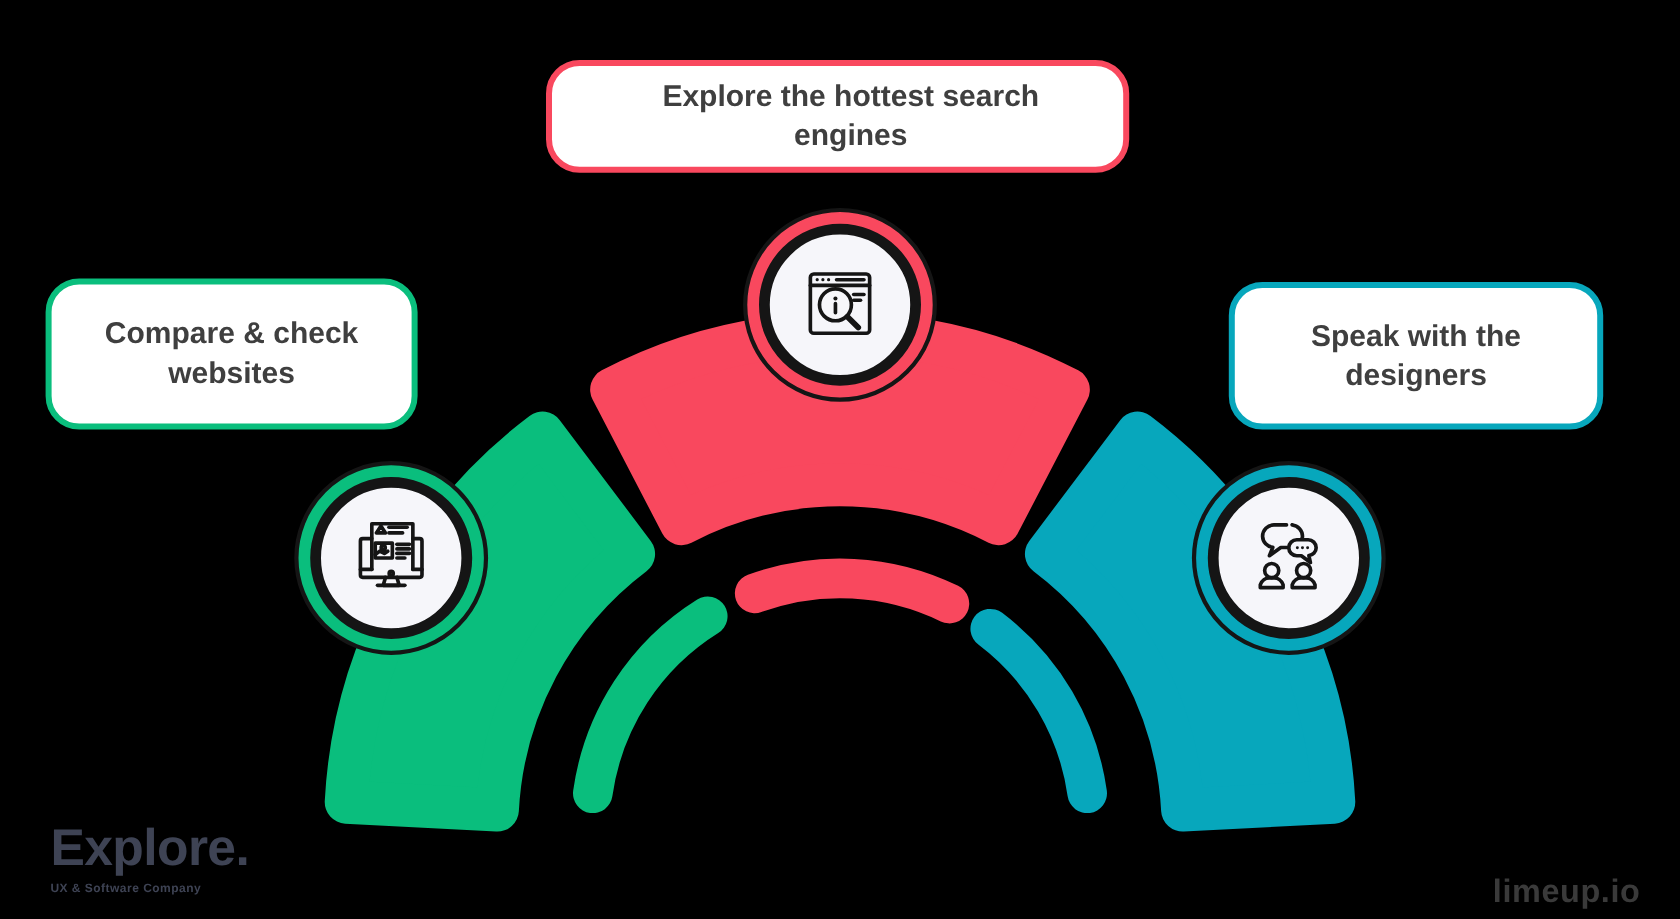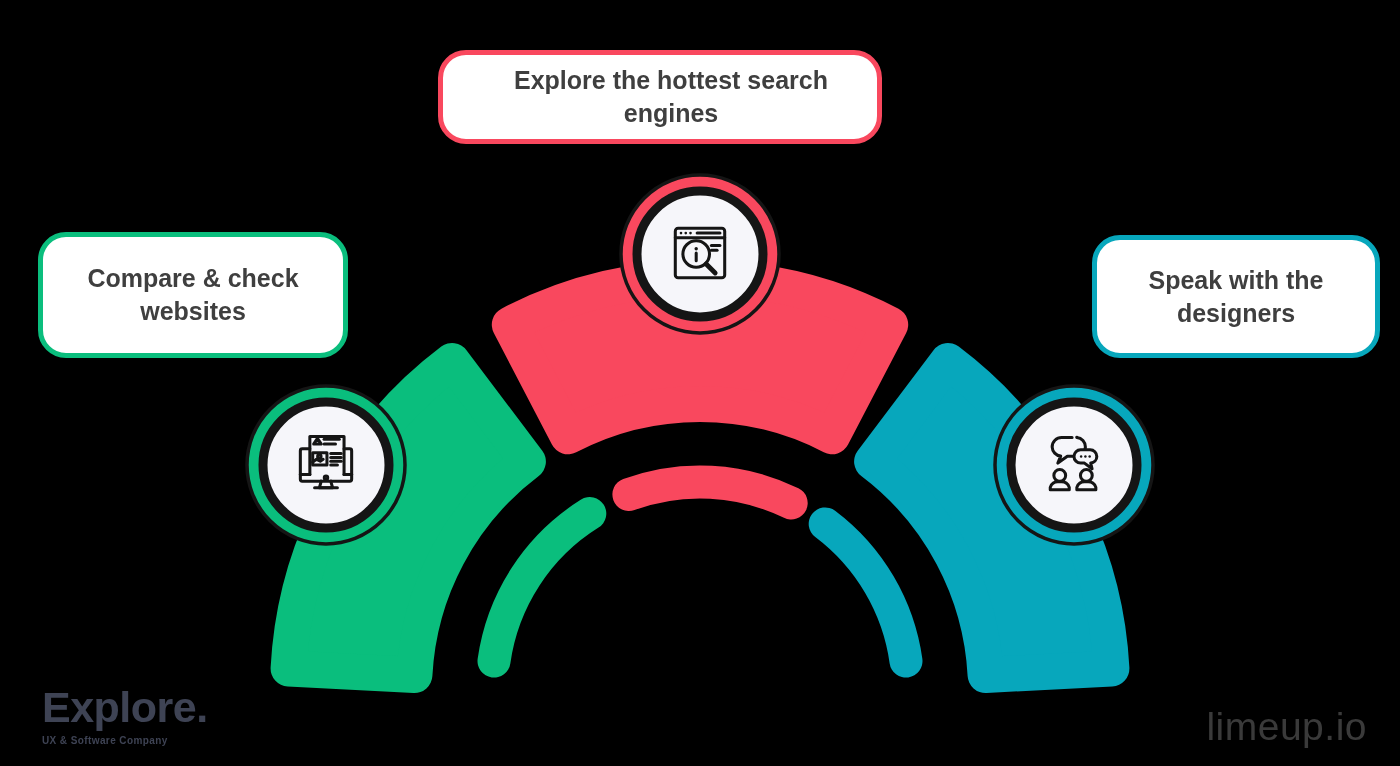--- a/index.html
+++ b/index.html
@@ -32,23 +32,23 @@
     border-radius:28px;
     display:flex;align-items:center;justify-content:center;
     text-align:center;
     color:var(--text);
     font-size:25px;font-weight:600;line-height:1.32;
     padding:10px 24px;
   }
   .callout.green{border:5px solid var(--green);}
   .callout.red{border:5px solid var(--red);}
   .callout.teal{border:5px solid var(--teal);}
-  .callout-top{left:438px;top:50px;width:444px;height:94px;padding-left:46px;}
+  .callout-top{left:455px;top:50px;width:486px;height:94px;padding-left:46px;}
   .callout-left{left:38px;top:232px;width:310px;height:126px;}
-  .callout-right{left:1092px;top:235px;width:288px;height:123px;}
+  .callout-right{left:1024px;top:235px;width:312px;height:123px;}
 
   .badge{position:absolute;width:170px;height:170px;}
   .badge-left{left:241px;top:380px;}
   .badge-center{left:615px;top:169px;}
   .badge-right{left:989px;top:380px;}
   .badge .ring-outer{stroke:var(--ink);stroke-width:3.5;}
   .badge .ring-outer.green{fill:var(--green);}
   .badge .ring-outer.red{fill:var(--red);}
   .badge .ring-outer.teal{fill:var(--teal);}
   .badge .face{fill:var(--badge_face);stroke:var(--ink);stroke-width:9;}
@@ -57,22 +57,22 @@
     fill:none;stroke:var(--ink);stroke-width:3.2;stroke-linecap:round;stroke-linejoin:round;
   }
   .glyph .fill{fill:var(--ink);stroke:none;}
   .glyph .thick{stroke-width:5;}
   .glyph .bubblefill{fill:var(--badge_face);}
 
   .brand{position:absolute;left:42px;top:683px;color:var(--logo);}
   .brand-logo{font-size:43px;font-weight:700;letter-spacing:-0.5px;}
   .brand-tagline{font-size:10px;font-weight:700;letter-spacing:0.4px;margin-top:3px;}
   .website{
-    position:absolute;right:33px;top:705px;
-    color:var(--website);font-size:39px;font-weight:400;letter-spacing:0.5px;
+    position:absolute;right:33px;top:728px;
+    color:var(--website);font-size:27px;font-weight:700;letter-spacing:0.5px;
   }
 </style>
 </head>
 <body>
 
 <div class="stage">
 
   <svg class="arc" width="1400" height="766" viewBox="0 0 1400 766">
 
     <path class="seg seg-green" d="M288.6 668.4 A412 412 0 0 1 452.1 361.0 L527.9 461.6 A286 286 0 0 0 414.4 675.0 Z"></path>

